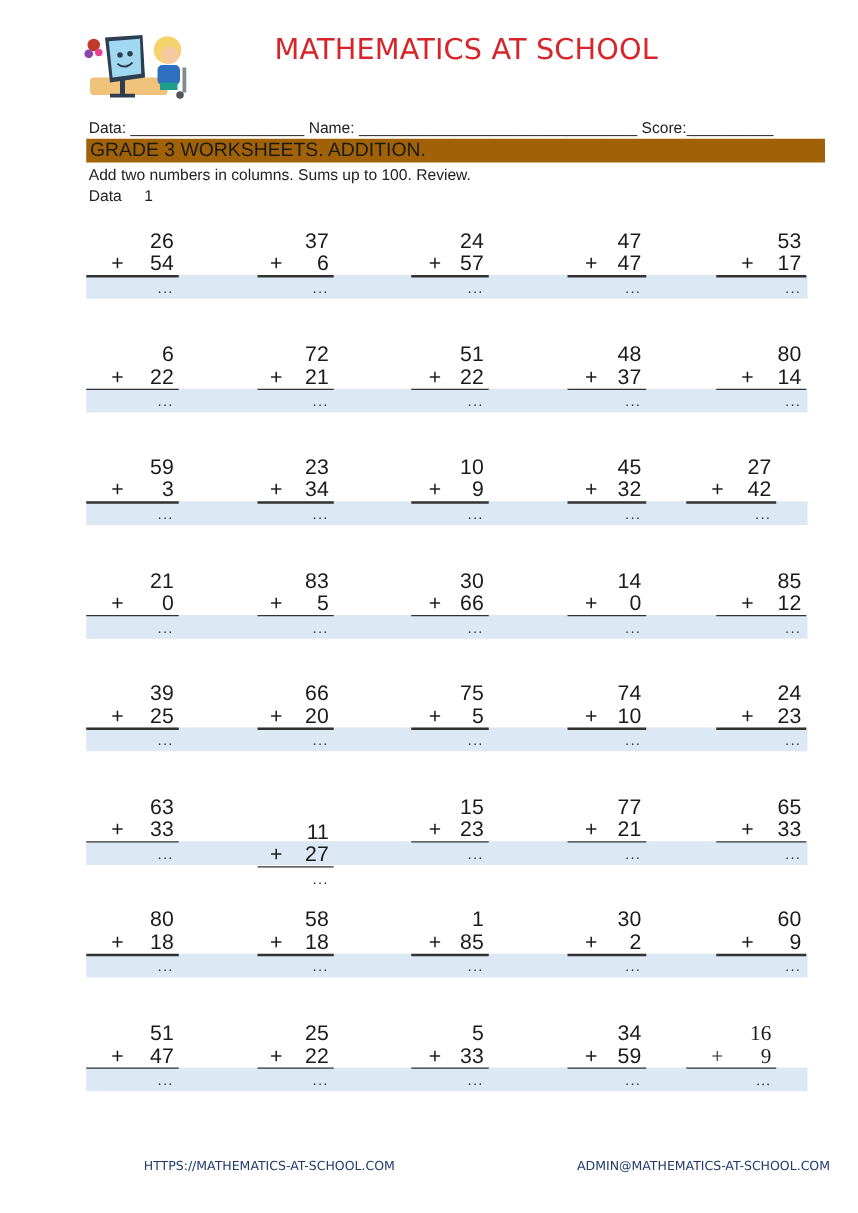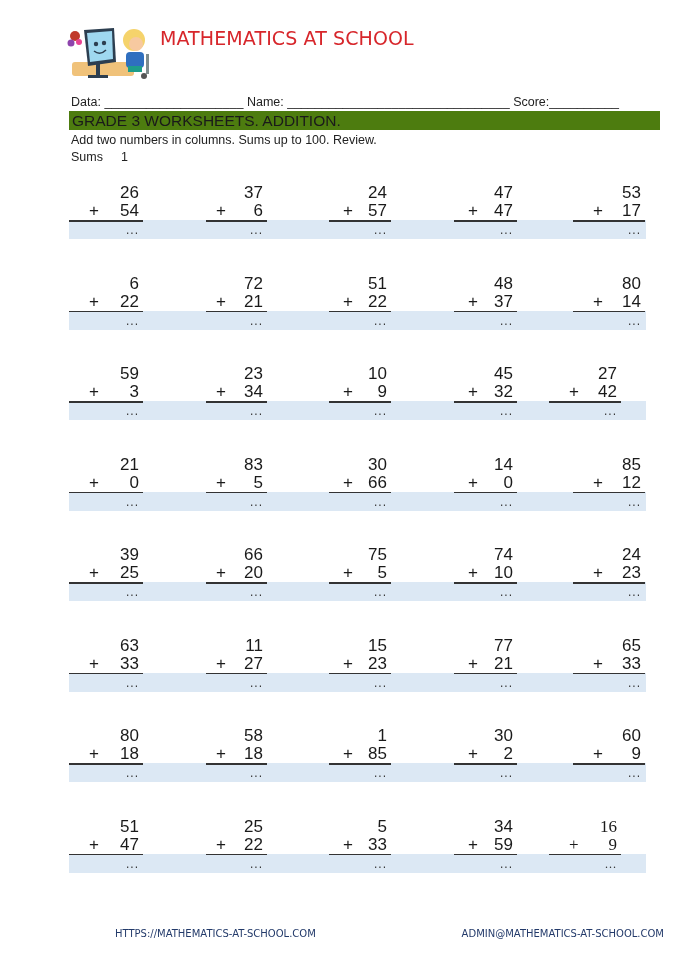--- a/index.html
+++ b/index.html
@@ -1,24 +1,24 @@
 <!DOCTYPE html>
 <html><head>
 <meta charset="utf-8">
 <style>
   html, body { margin: 0; padding: 0; background: #ffffff; }
   body { width: 686px; height: 970px; position: relative; overflow: hidden; font-family: "Liberation Sans", sans-serif; color: #1a1a1a; }
 
   .header { position: absolute; left: 0; top: 0; width: 686px; height: 90px; }
   .logo { position: absolute; left: 66px; top: 26px; width: 96px; height: 56px; }
-  .brand-title { position: absolute; left: 160px; width: 426px; top: 27px; font-family: "DejaVu Sans", sans-serif; font-size: 19px; color: #d7262b; letter-spacing: 0.1px; }
+  .brand-title { position: absolute; left: 160px; width: 426px; top: 27px; text-align: center; font-family: "DejaVu Sans", sans-serif; font-size: 23px; color: #d7262b; letter-spacing: 0.1px; }
   .brand-sub { position: absolute; left: 160px; width: 426px; top: 57px; text-align: center; font-family: "DejaVu Sans", sans-serif; font-size: 9.5px; color: #222; }
 
   .form-line { position: absolute; left: 71px; top: 95px; font-size: 12.5px; color: #222; white-space: pre; }
-  .title-band { position: absolute; left: 69px; top: 111px; width: 591px; height: 19px; background: #4d7c0f; }
+  .title-band { position: absolute; left: 69px; top: 111px; width: 591px; height: 19px; background: #a16207; }
   .title-text { position: absolute; left: 3px; top: 1px; font-size: 15.5px; color: #1a1a1a; }
   .instructions { position: absolute; left: 71px; top: 133px; font-size: 12.5px; color: #222; }
   .page-line { position: absolute; left: 71px; top: 150px; font-size: 12.5px; color: #222; }
   .page-line span.num { margin-left: 18px; }
 
   .grid { position: absolute; left: 69px; top: 183px; width: 577px; }
   .row { position: relative; height: 90.5px; }
   .row-band { position: absolute; left: 0; top: 37px; width: 577px; height: 19px; background: #dce8f4; }
   .problem { position: absolute; top: 0; height: 60px; }
   .num-top, .num-bot { position: absolute; right: 4px; font-size: 17px; line-height: 18px; color: #1a1a1a; text-align: right; }
@@ -59,21 +59,21 @@
   <div class="brand-title">MATHEMATICS AT SCHOOL</div>
 </div>
 
 <div class="form-line"><span>Data:</span> <span>____________________</span> <span>Name:</span> <span>________________________________</span> <span>Score:</span><span>__________</span></div>
 
 <div class="title-band">
   <div class="title-text">GRADE 3 WORKSHEETS. ADDITION.</div>
 </div>
 
 <div class="instructions">Add two numbers in columns. Sums up to 100. Review.</div>
-<div class="page-line"><span>Sums</span><span class="num">1</span></div>
+<div class="page-line"><span>Data</span><span class="num">1</span></div>
 
 <div class="grid" id="grid">
     <div class="row">
       <div class="row-band"></div>
       <div class="problem" style="left: 0px; width: 74px;">
         <span class="num-top">26</span>
         <span class="plus" style="left:20px">+</span>
         <span class="num-bot">54</span>
         <div class="rule"></div>
         <span class="answer">...</span>
@@ -261,21 +261,21 @@
     </div>
     <div class="row">
       <div class="row-band"></div>
       <div class="problem" style="left: 0px; width: 74px;">
         <span class="num-top">63</span>
         <span class="plus" style="left:20px">+</span>
         <span class="num-bot">33</span>
         <div class="rule"></div>
         <span class="answer">...</span>
       </div>
-      <div class="problem" style="left: 137px; width: 61px;">
+      <div class="problem" style="left: 137px; width: 61px; margin-top: 20px;">
         <span class="num-top">11</span>
         <span class="plus" style="left:10px">+</span>
         <span class="num-bot">27</span>
         <div class="rule"></div>
         <span class="answer">...</span>
       </div>
       <div class="problem" style="left: 260px; width: 62px;">
         <span class="num-top">15</span>
         <span class="plus" style="left:14px">+</span>
         <span class="num-bot">23</span>

